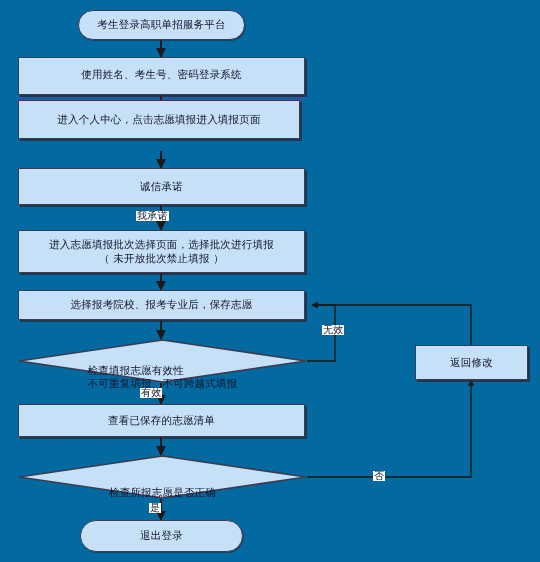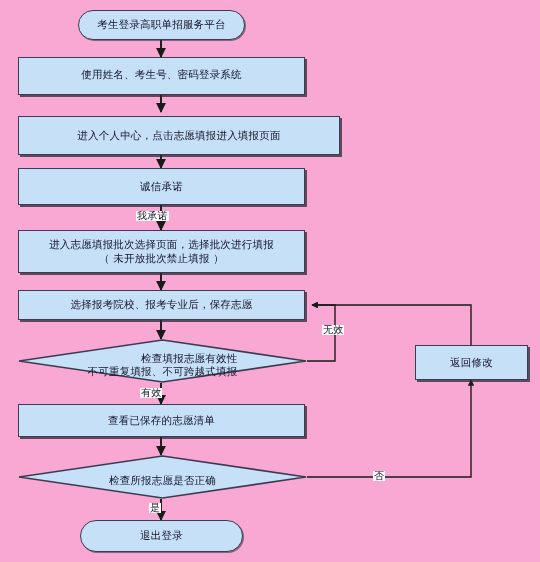--- a/index.html
+++ b/index.html
@@ -10,21 +10,21 @@
   body {
     width: 540px;
     height: 562px;
     font-family: "DejaVu Sans", "Liberation Sans", sans-serif;
     overflow: hidden;
   }
   #flow-root {
     position: relative;
     width: 540px;
     height: 562px;
-    background: #f9a8d4;
+    background: #0369a1;
   }
   #edges {
     position: absolute;
     left: 0;
     top: 0;
     width: 540px;
     height: 562px;
     pointer-events: none;
   }
   .node {
@@ -58,27 +58,27 @@
   .diamond .dshape {
     position: absolute;
     left: 0;
     top: 0;
     width: 100%;
     height: 100%;
   }
   .diamond .dlabel {
     position: absolute;
     left: 0;
-    top: 4px;
+    top: 16px;
     width: 100%;
     height: 100%;
     display: flex;
     align-items: center;
     justify-content: center;
-    text-align: right;
+    text-align: left;
     color: #14142a;
     font-size: 10.5px;
     line-height: 1.28;
     letter-spacing: 0.2px;
     white-space: pre-line;
   }
   .edge-label {
     position: absolute;
     color: #14142a;
     font-size: 10px;
@@ -125,21 +125,21 @@
   </svg>
 
   <div class="node terminator" style="left:78px; top:10px; width:167px; height:30px;">
     <span class="nlabel">考生登录高职单招服务平台</span>
   </div>
 
   <div class="node" style="left:18px; top:57px; width:287px; height:38px;font-family:Liberation Mono, monospace;">
     <span class="nlabel">使用姓名、考生号、密码登录系统</span>
   </div>
 
-  <div class="node" style="left:18px; top:116px; width:322px; height:39px;text-align:center;">
+  <div class="node" style="left:18px; top:100px; width:282px; height:39px;text-align:center;">
     <span class="nlabel">进入个人中心，点击志愿填报进入填报页面</span>
   </div>
 
   <div class="node" style="left:18px; top:168px; width:287px; height:37px;font-family:Liberation Serif, serif;">
     <span class="nlabel">诚信承诺</span>
   </div>
 
   <div class="node" style="left:18px; top:230px; width:287px; height:43px;">
     <span class="nlabel">进入志愿填报批次选择页面，选择批次进行填报
 （ 未开放批次禁止填报 ）</span>

